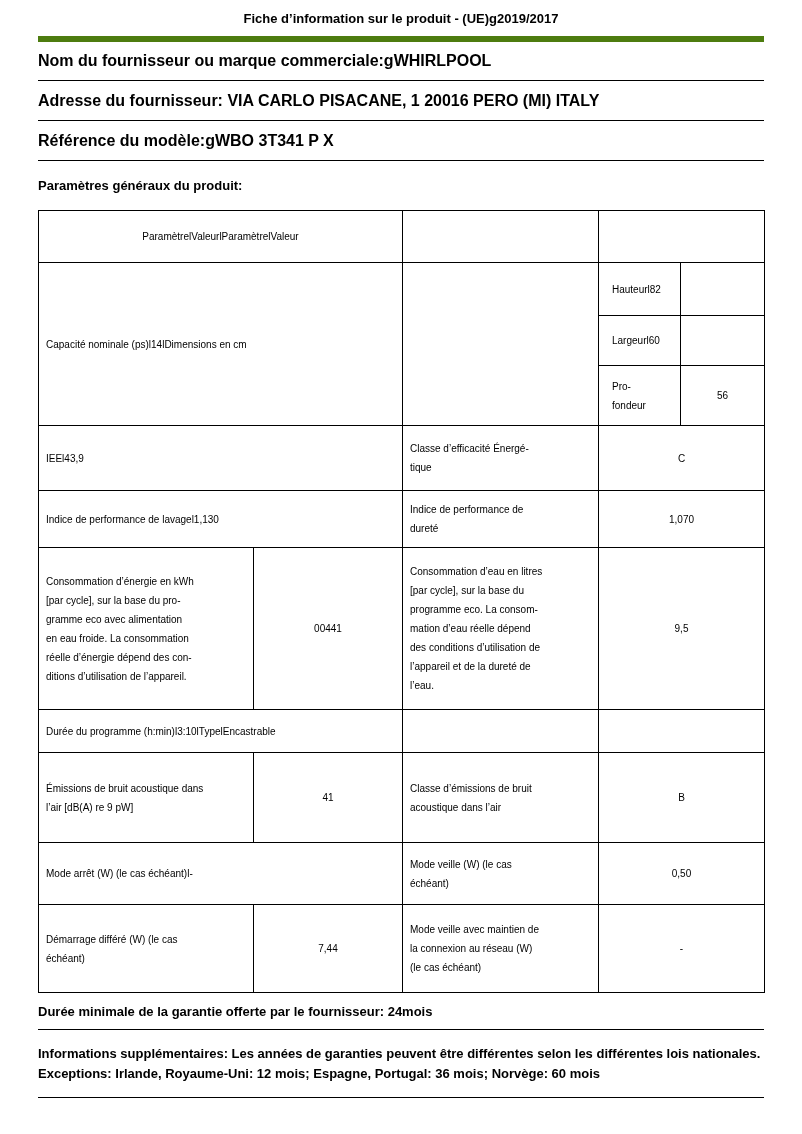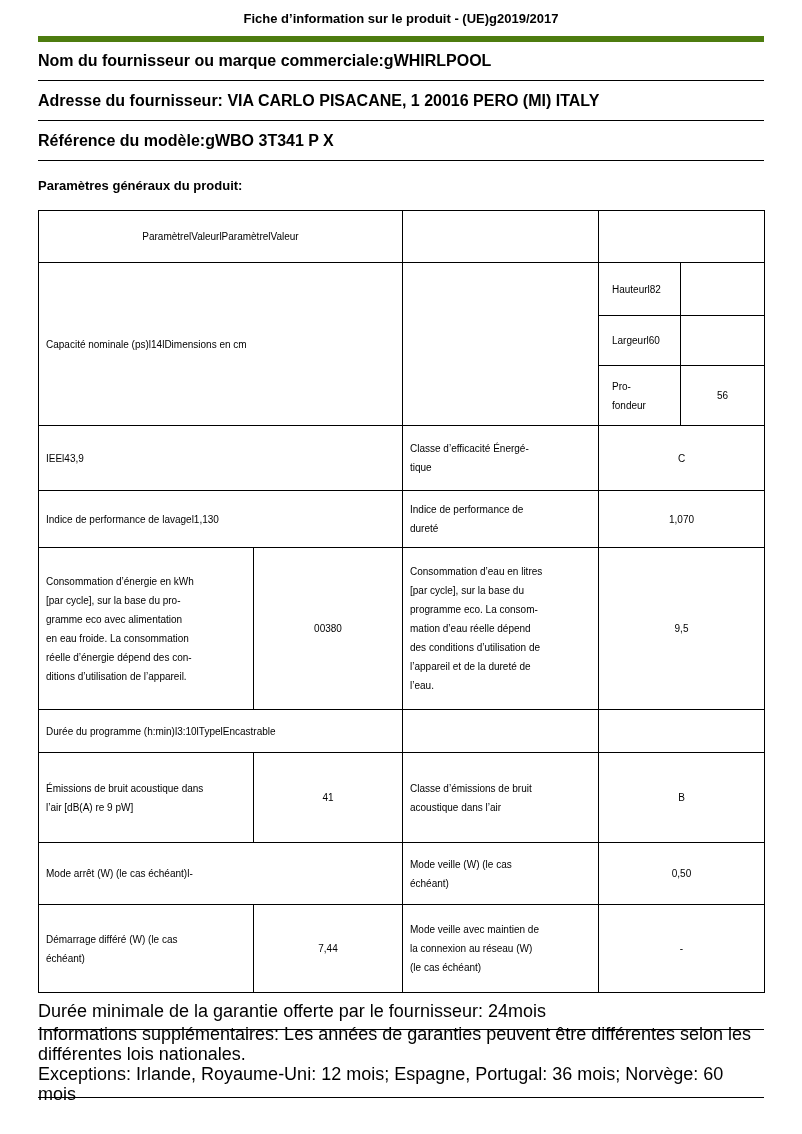--- a/index.html
+++ b/index.html
@@ -55,22 +55,22 @@
   .params-table td {
     border: 1px solid #000;
     vertical-align: middle;
     padding: 4px 7px;
     white-space: pre-line;
     word-wrap: break-word;
   }
   .params-table td.center { text-align: center; padding: 4px 2px; }
   .params-table td.dim { padding-left: 13px; }
   .footer-row {
-    font-size: 18px;
-    font-weight: 400;
+    font-size: 13px;
+    font-weight: 700;
     border-bottom: 1px solid #000;
     box-sizing: border-box;
     display: flex;
     align-items: center;
     white-space: pre-line;
   }
   .footer-row.warranty { height: 37px; }
   .footer-row.additional { height: 68px; line-height: 20px; }
 </style>
 </head>
@@ -130,21 +130,21 @@
         <td colspan="2" class="center">1,070</td>
       </tr>
 
       <tr style="height:162px">
         <td>Consommation d’énergie en kWh
 [par cycle], sur la base du pro-
 gramme eco avec alimentation
 en eau froide. La consommation
 réelle d’énergie dépend des con-
 ditions d’utilisation de l’appareil.</td>
-        <td class="center">00380</td>
+        <td class="center">00441</td>
         <td>Consommation d’eau en litres
 [par cycle], sur la base du
 programme eco. La consom-
 mation d’eau réelle dépend
 des conditions d’utilisation de
 l’appareil et de la dureté de
 l’eau.</td>
         <td colspan="2" class="center">9,5</td>
       </tr>
 

